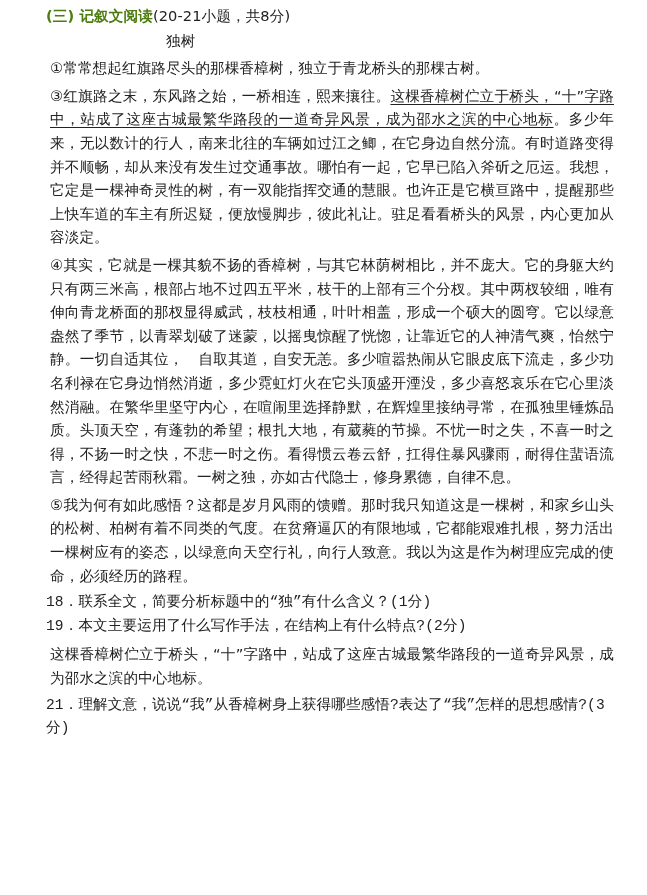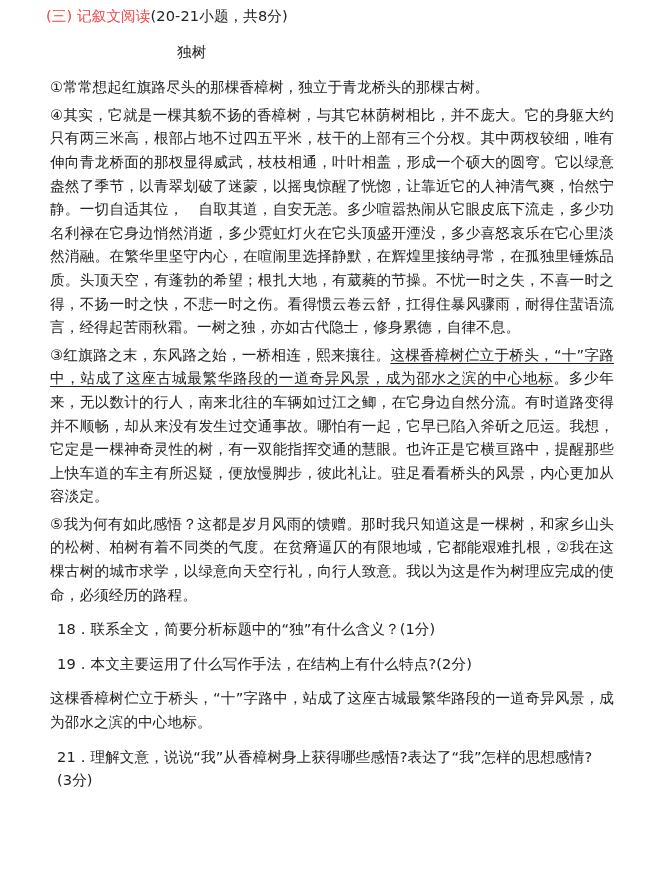--- a/index.html
+++ b/index.html
@@ -1,37 +1,37 @@
 <!DOCTYPE html>
 <html><head>
   <meta charset="utf-8">
   <style>
     html, body { margin: 0; padding: 0; background: #ffffff; }
     body { width: 647px; height: 895px; overflow: hidden; position: relative;
       font-family: "DejaVu Sans", "Liberation Sans", sans-serif; color: #222; }
     .doc { position: absolute; left: 46px; top: 4px; width: 572px;
       font-size: 14.6px; line-height: 23.6px; letter-spacing: 0.1px; }
     .heading { margin: 0; }
-    .heading .section { color: #ef4444; }
-    .title { text-align: left; padding-left: 119px; margin: 12px; }
+    .heading .section { color: #4d7c0f; font-weight: bold; }
+    .title { text-align: left; padding-left: 119px; margin: 1px; }
     p { margin: 4px; text-align: justify; }
     .u { text-decoration: underline; text-underline-offset: 3px; }
-    .q { margin: 11px; }
+    .q { margin: 0; font-family: Liberation Mono, monospace; }
   </style>
 </head>
 <body>
 
 <div class="doc">
   <div class="heading">
     <span class="section">(三) 记叙文阅读</span><span>(20-21小题，共8分)</span>
   </div>
   <div class="title">独树</div>
 
   <p>①常常想起红旗路尽头的那棵香樟树，独立于青龙桥头的那棵古树。</p>
+  <p><span>③红旗路之末，东风路之始，一桥相连，熙来攘往。</span><span class="u">这棵香樟树伫立于桥头，“十”字路中，站成了这座古城最繁华路段的一道奇异风景，成为邵水之滨的中心地标</span><span>。多少年来，无以数计的行人，南来北往的车辆如过江之鲫，在它身边自然分流。有时道路变得并不顺畅，却从来没有发生过交通事故。哪怕有一起，它早已陷入斧斫之厄运。我想，它定是一棵神奇灵性的树，有一双能指挥交通的慧眼。也许正是它横亘路中，提醒那些上快车道的车主有所迟疑，便放慢脚步，彼此礼让。驻足看看桥头的风景，内心更加从容淡定。</span></p>
   <p>④其实，它就是一棵其貌不扬的香樟树，与其它林荫树相比，并不庞大。它的身躯大约只有两三米高，根部占地不过四五平米，枝干的上部有三个分杈。其中两杈较细，唯有伸向青龙桥面的那杈显得威武，枝枝相通，叶叶相盖，形成一个硕大的圆穹。它以绿意盎然了季节，以青翠划破了迷蒙，以摇曳惊醒了恍惚，让靠近它的人神清气爽，怡然宁静。一切自适其位，　自取其道，自安无恙。多少喧嚣热闹从它眼皮底下流走，多少功名利禄在它身边悄然消逝，多少霓虹灯火在它头顶盛开湮没，多少喜怒哀乐在它心里淡然消融。在繁华里坚守内心，在喧闹里选择静默，在辉煌里接纳寻常，在孤独里锤炼品质。头顶天空，有蓬勃的希望；根扎大地，有葳蕤的节操。不忧一时之失，不喜一时之得，不扬一时之快，不悲一时之伤。看得惯云卷云舒，扛得住暴风骤雨，耐得住蜚语流言，经得起苦雨秋霜。一树之独，亦如古代隐士，修身累德，自律不息。</p>
-  <p><span>③红旗路之末，东风路之始，一桥相连，熙来攘往。</span><span class="u">这棵香樟树伫立于桥头，“十”字路中，站成了这座古城最繁华路段的一道奇异风景，成为邵水之滨的中心地标</span><span>。多少年来，无以数计的行人，南来北往的车辆如过江之鲫，在它身边自然分流。有时道路变得并不顺畅，却从来没有发生过交通事故。哪怕有一起，它早已陷入斧斫之厄运。我想，它定是一棵神奇灵性的树，有一双能指挥交通的慧眼。也许正是它横亘路中，提醒那些上快车道的车主有所迟疑，便放慢脚步，彼此礼让。驻足看看桥头的风景，内心更加从容淡定。</span></p>
-  <p>⑤我为何有如此感悟？这都是岁月风雨的馈赠。那时我只知道这是一棵树，和家乡山头的松树、柏树有着不同类的气度。在贫瘠逼仄的有限地域，它都能艰难扎根，②我在这棵古树的城市求学，以绿意向天空行礼，向行人致意。我以为这是作为树理应完成的使命，必须经历的路程。</p>
+  <p>⑤我为何有如此感悟？这都是岁月风雨的馈赠。那时我只知道这是一棵树，和家乡山头的松树、柏树有着不同类的气度。在贫瘠逼仄的有限地域，它都能艰难扎根，努力活出一棵树应有的姿态，以绿意向天空行礼，向行人致意。我以为这是作为树理应完成的使命，必须经历的路程。</p>
 
   <div class="q">18．联系全文，简要分析标题中的“独”有什么含义？(1分)</div>
   <div class="q">19．本文主要运用了什么写作手法，在结构上有什么特点?(2分)</div>
   <p>这棵香樟树伫立于桥头，“十”字路中，站成了这座古城最繁华路段的一道奇异风景，成为邵水之滨的中心地标。</p>
   <div class="q">21．理解文意，说说“我”从香樟树身上获得哪些感悟?表达了“我”怎样的思想感情?(3分)</div>
 </div>
 
 </body></html>

